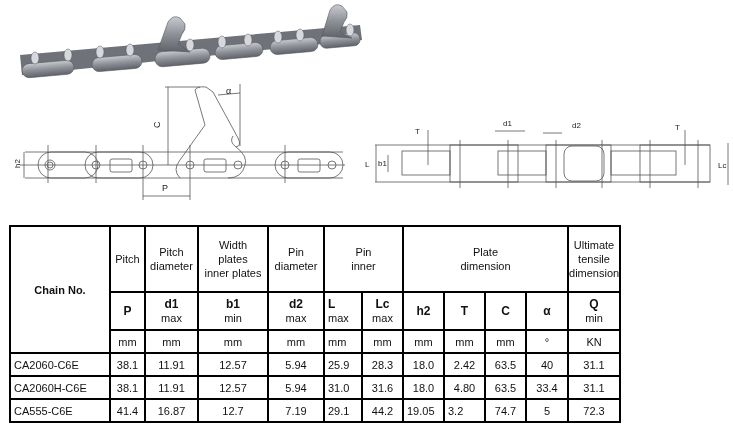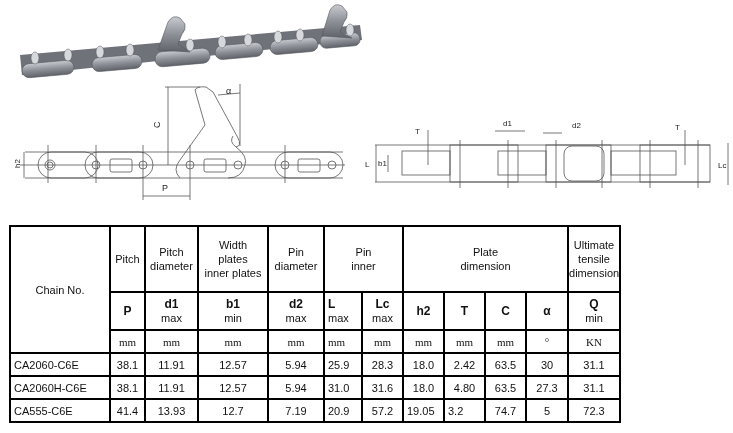--- a/index.html
+++ b/index.html
@@ -4,23 +4,23 @@
 <style>
   html, body { margin:0; padding:0; background:#ffffff; }
   body { width:733px; height:433px; position:relative; overflow:hidden; font-family:"Liberation Sans", sans-serif; color:#111; }
   .photo { position:absolute; left:10px; top:0; width:360px; height:85px; }
   .diagram-side { position:absolute; left:0; top:80px; width:345px; height:135px; }
   .diagram-top { position:absolute; left:350px; top:110px; width:383px; height:95px; }
   table.spec { position:absolute; left:9px; top:225px; border-collapse:collapse; table-layout:fixed; width:610px; }
   table.spec td { border:2px solid #000; text-align:center; vertical-align:middle; padding:0; font-size:11px; line-height:14px; color:#111; }
   .h1row td { height:64px; }
   .h2row td { height:36px; }
-  .unitrow td { height:21px;font-family:Liberation Serif, serif; }
+  .unitrow td { height:21px; }
   .datarow td { height:21px; font-size:12px;border-radius:6px; }
-  .chainno { font-size:15px; font-weight:normal; }
+  .chainno { font-size:15px; font-weight:bold; }
   .sym { font-weight:bold; font-size:12px; display:block; }
   .sub { display:block; font-size:11px; }
   .left { text-align:left !important; padding-left:3px !important; }
   .name { font-size:13px; }
 </style>
 </head>
 <body>
 
 <svg class="photo" viewBox="0 0 360 85">
   <defs>
@@ -248,45 +248,45 @@
     <td class="left name">CA2060-C6E</td>
     <td>38.1</td>
     <td>11.91</td>
     <td>12.57</td>
     <td>5.94</td>
     <td class="left">25.9</td>
     <td>28.3</td>
     <td>18.0</td>
     <td>2.42</td>
     <td>63.5</td>
-    <td>30</td>
+    <td>40</td>
     <td>31.1</td>
   </tr>
   <tr class="datarow">
     <td class="left name">CA2060H-C6E</td>
     <td>38.1</td>
     <td>11.91</td>
     <td>12.57</td>
     <td>5.94</td>
     <td class="left">31.0</td>
     <td>31.6</td>
     <td>18.0</td>
     <td>4.80</td>
     <td>63.5</td>
-    <td>27.3</td>
+    <td>33.4</td>
     <td>31.1</td>
   </tr>
   <tr class="datarow">
     <td class="left name">CA555-C6E</td>
     <td>41.4</td>
-    <td>13.93</td>
+    <td>16.87</td>
     <td>12.7</td>
     <td>7.19</td>
-    <td class="left">20.9</td>
-    <td>57.2</td>
+    <td class="left">29.1</td>
+    <td>44.2</td>
     <td class="left">19.05</td>
     <td class="left">3.2</td>
     <td>74.7</td>
     <td>5</td>
     <td>72.3</td>
   </tr>
 </tbody>
   </table>
 
 </body></html>

